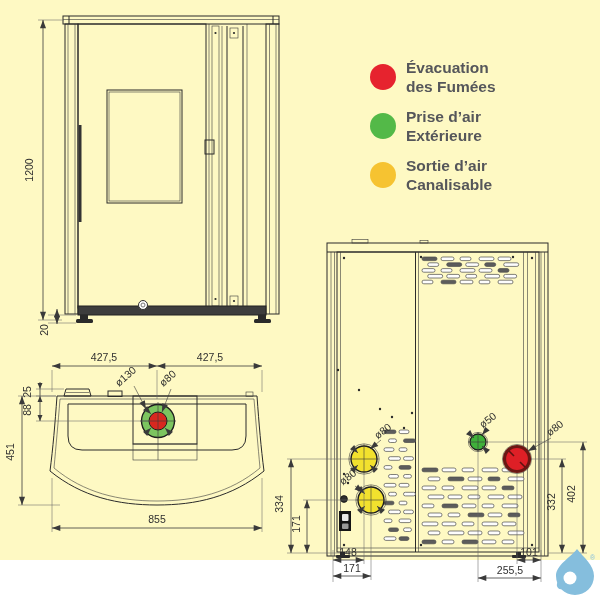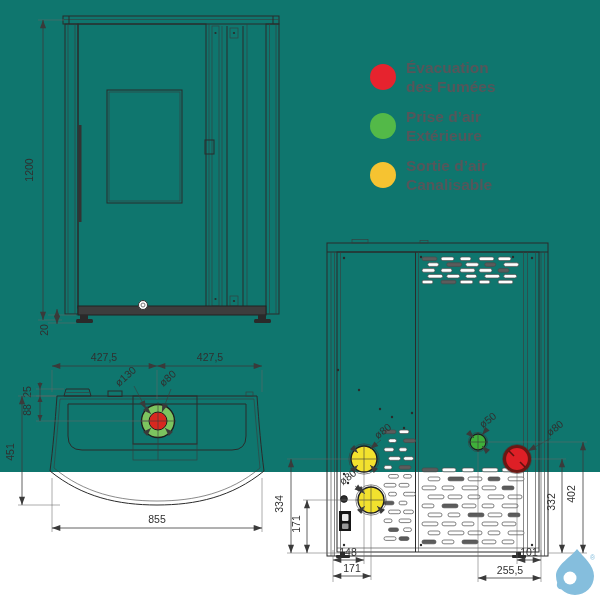--- a/index.html
+++ b/index.html
@@ -1,16 +1,16 @@
 <!DOCTYPE html>
 <html><head>
 <meta charset="utf-8">
 <style>
   html,body{margin:0;padding:0;background:#fff;width:600px;height:600px;overflow:hidden}
-  #stage{position:relative;width:600px;height:472px;background:#0f766e}
+  #stage{position:relative;width:600px;height:560px;background:#fef9c3}
   svg{position:absolute;left:0;top:0}
   .ln{stroke:#2b2b2b;stroke-width:1;fill:none}
   .thin{stroke:#3a3a3a;stroke-width:.6;fill:none}
   .dim{stroke:#3a3a3a;stroke-width:.8;fill:none}
   .ext{stroke:#666;stroke-width:.55;fill:none}
   .lbl{font:10.5px "Liberation Sans", sans-serif;fill:#303030}
   .legend-text{font:bold 15.5px "Liberation Sans", sans-serif;fill:#55565a}
   .dark{fill:#2a2a2a;stroke:none}
   .tri{fill:#3a3a3a;stroke:none}
 </style>

